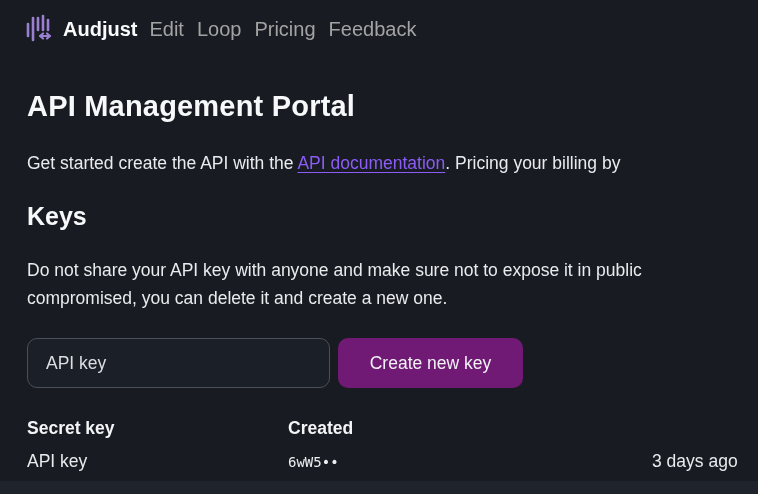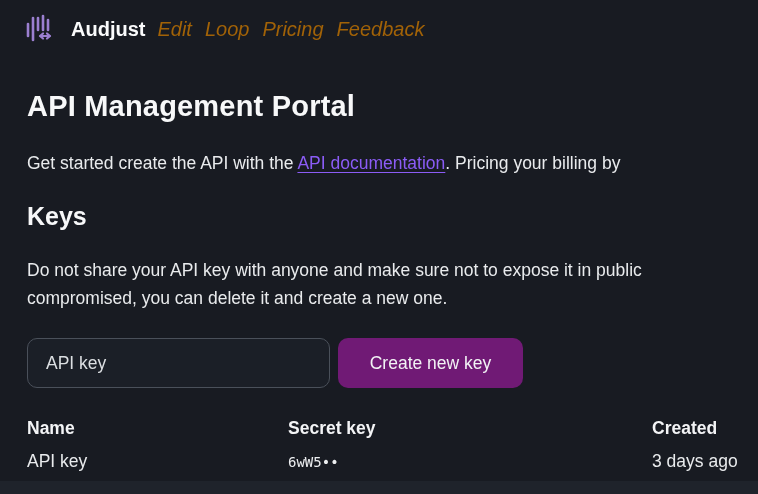--- a/index.html
+++ b/index.html
@@ -25,34 +25,33 @@
     height: 30px;
     display: inline-flex;
     align-items: center;
     justify-content: center;
     cursor: pointer;
   }
   .brand {
     font-size: 20px;
     font-weight: 700;
     color: #fafbfc;
-    margin-left: 17px;
+    margin-left: 9px;
     cursor: pointer;
   }
   .nav {
     display: flex;
     margin-left: 12px;
     gap: 13px;
   }
   .nav a {
     font-size: 20px;
-    color: #a16207;
+    color: #a3a3a3;
     text-decoration: none;
     cursor: pointer;
-    font-style: italic;
   }
   
   .main {
     padding-left: 27px;
     width: 1400px; 
   }
   .page-title {
     margin: 44px 0 0 0;
     font-size: 29px;
     line-height: 36px;
@@ -191,21 +190,20 @@
     <div>compromised, you can delete it and create a new one.</div>
   </div>
 
   <div class="controls">
     <input class="key-input" type="text" placeholder="API key" style="">
     <button class="create-btn">Create new key</button>
   </div>
 
   <div class="keys-table">
     <div class="t-head">
-      <span>Name</span>
       <span>Secret key</span>
       <span>Created</span>
     </div>
     <div class="t-row">
       <span>API key</span>
       <span class="secret">6wW5••</span>
       <span>3 days ago</span>
     </div>
   </div>
 </div>

